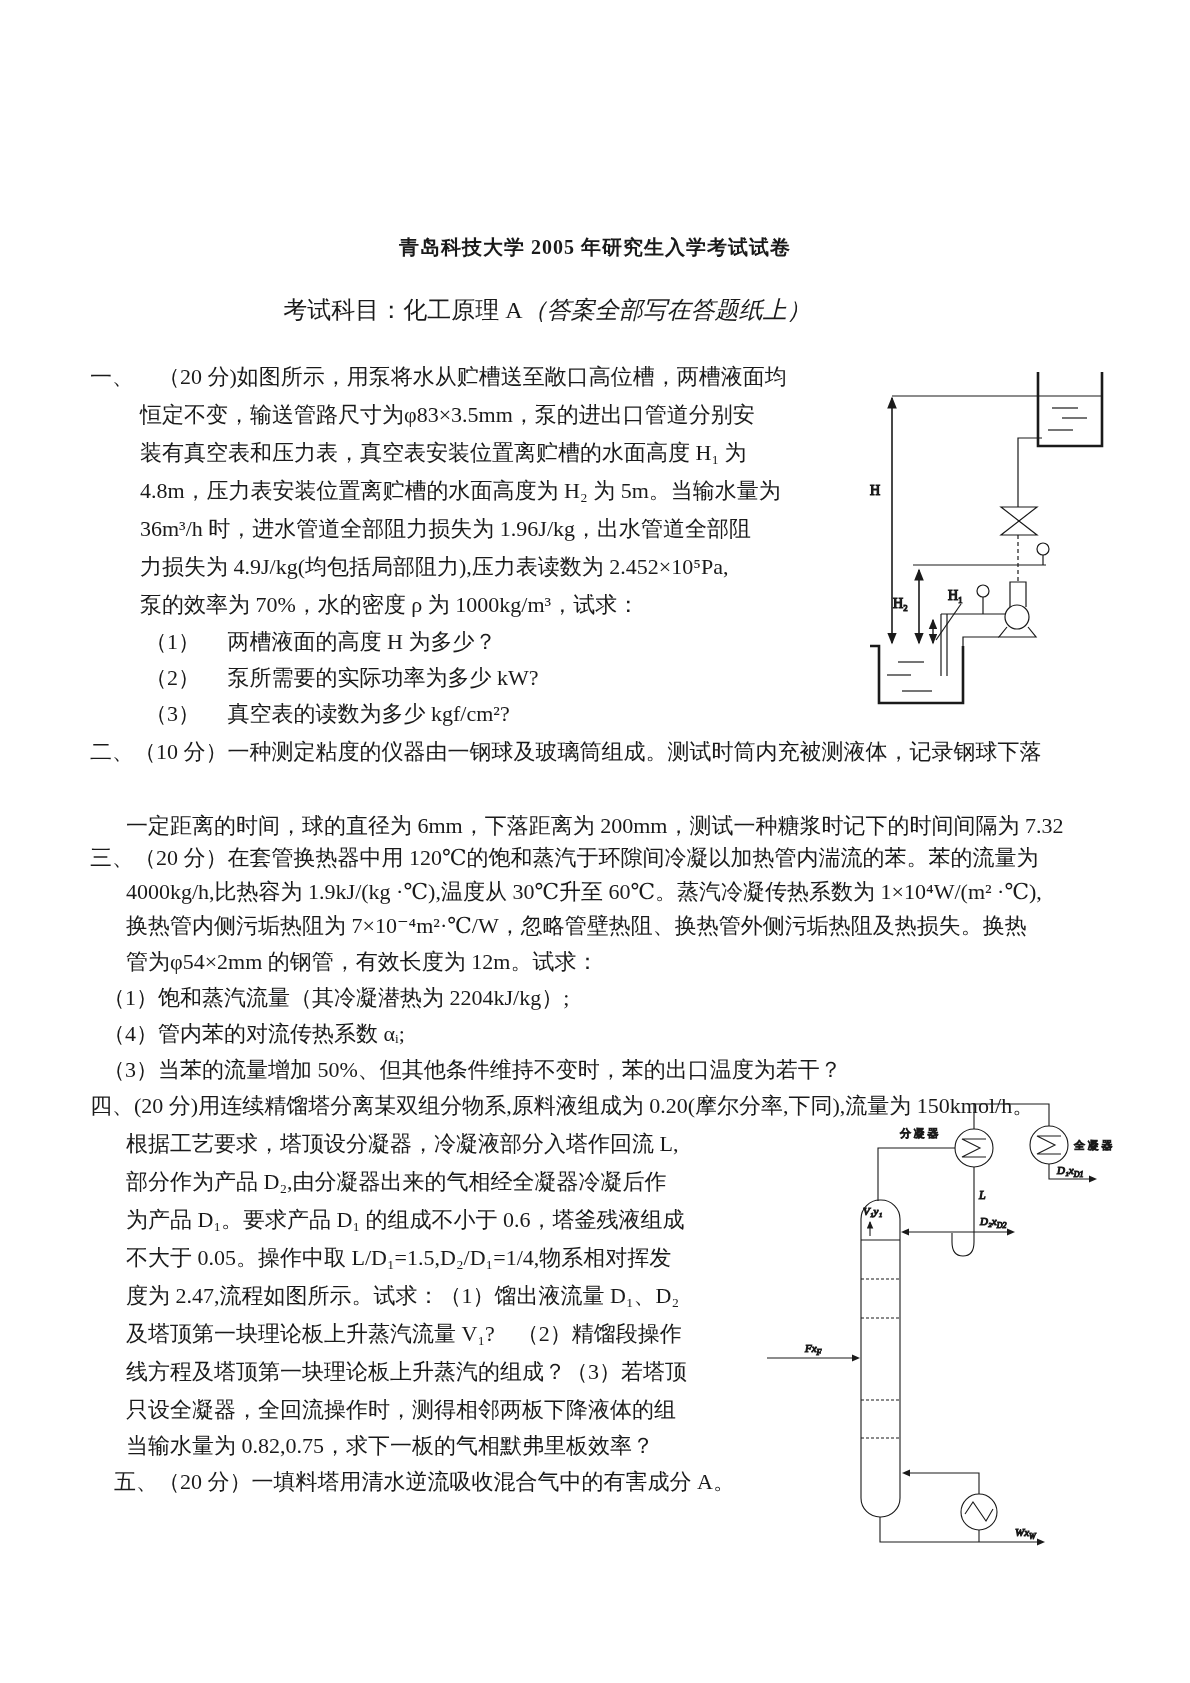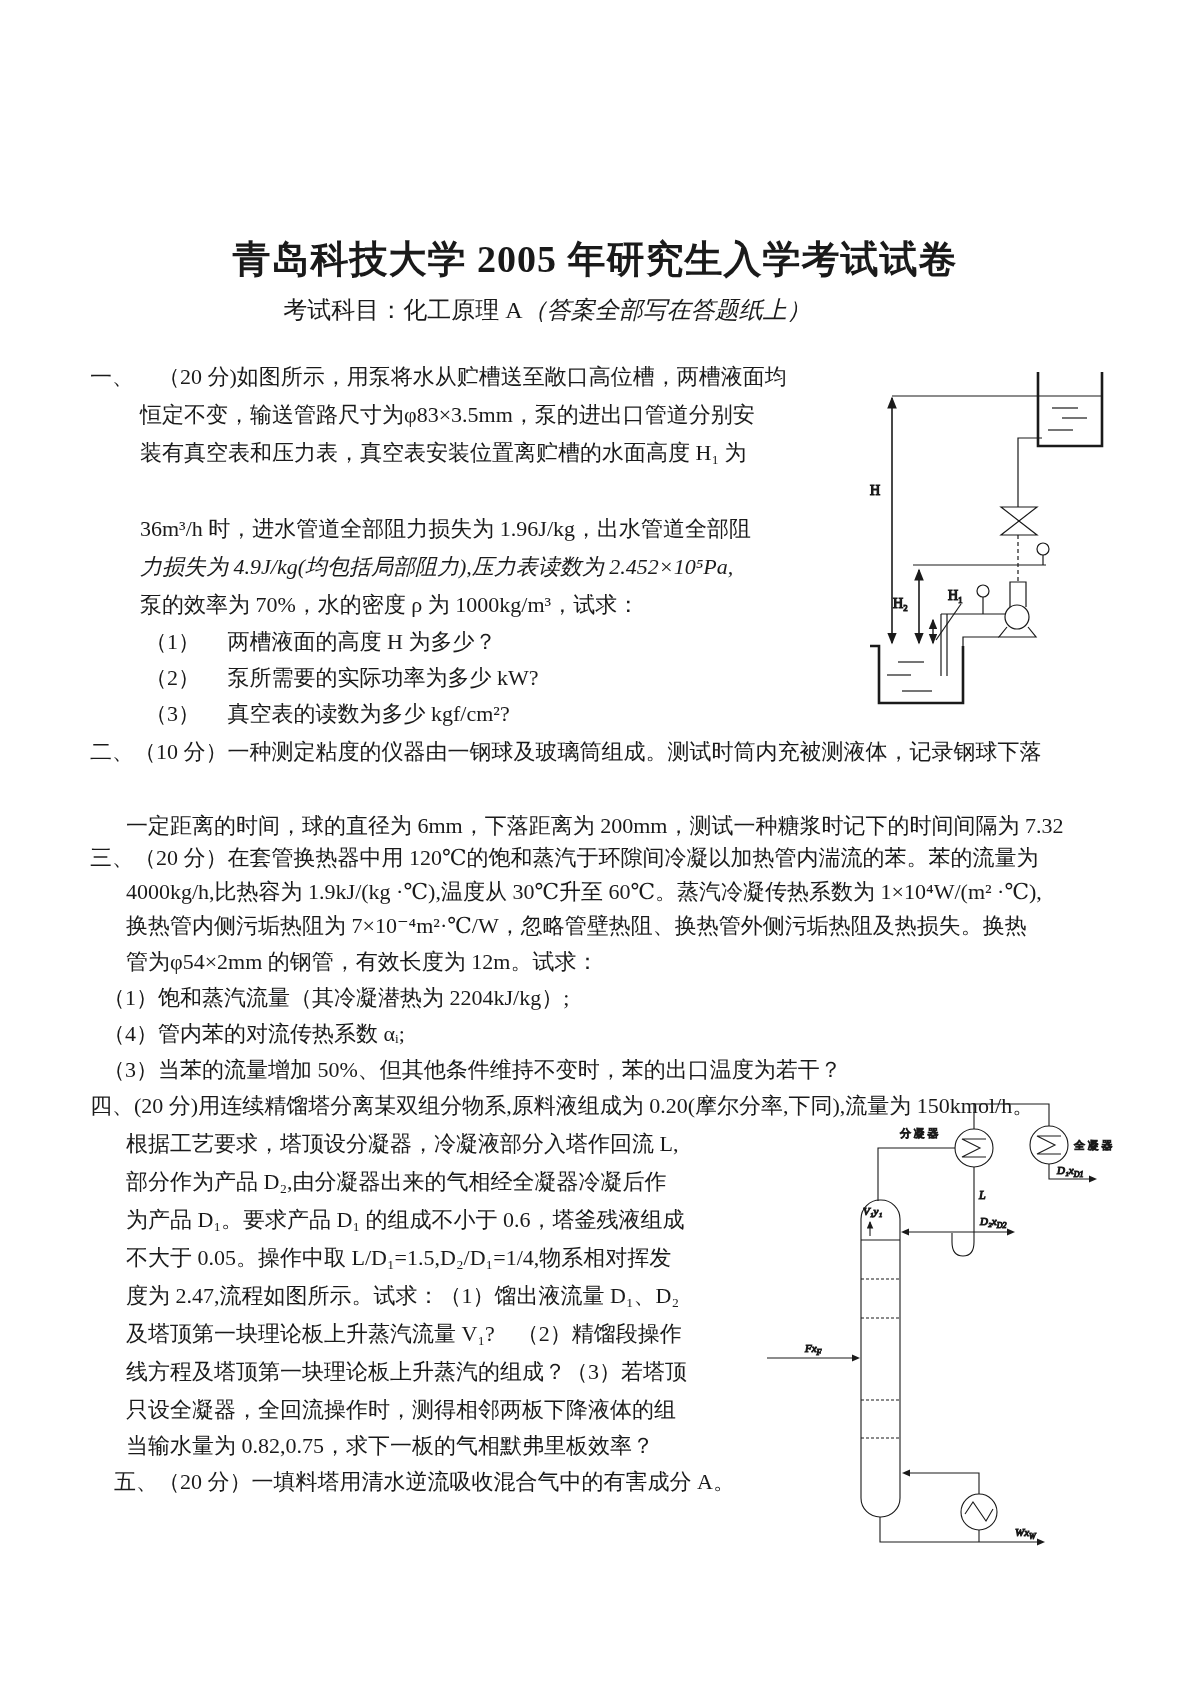--- a/index.html
+++ b/index.html
@@ -1,39 +1,40 @@
 <!DOCTYPE html>
 <html><head>
 <meta charset="utf-8">
 <style>
   html,body{margin:0;padding:0;background:#ffffff;}
   #page{position:relative;width:1190px;height:1683px;background:#ffffff;overflow:hidden;
         font-family:"Liberation Serif","DejaVu Serif",serif;color:#1a1a1a;}
   .line{position:absolute;white-space:pre;font-size:22px;line-height:30px;}
-  .title{position:absolute;left:0;width:1190px;text-align:center;font-size:38px;font-weight:600;letter-spacing:1px;}
+  .title{position:absolute;left:0;width:1190px;text-align:center;font-size:20px;font-weight:600;letter-spacing:1px;}
   .subtitle{position:absolute;left:0;width:1094px;text-align:center;font-size:24px;}
   .subtitle .paren{font-style:italic;}
   svg{position:absolute;overflow:visible;}
   svg text{font-family:"Liberation Serif","DejaVu Serif",serif;fill:#1a1a1a;}
   .mathlbl{font-style:italic;}
 </style>
 </head>
 <body>
 
 <div id="page">
 
   <div class="title" style="top:234px;">青岛科技大学 2005 年研究生入学考试试卷</div>
   <div class="subtitle" style="top:294px;"><span>考试科目：化工原理 A</span><span class="paren">（答案全部写在答题纸上）</span></div>
 
   <div class="line" style="left:90px;top:362px;">一、</div>
   <div class="line" style="left:158px;top:362px;">（20 分)如图所示，用泵将水从贮槽送至敞口高位槽，两槽液面均</div>
   <div class="line" style="left:140px;top:400px;">恒定不变，输送管路尺寸为φ83×3.5mm，泵的进出口管道分别安</div>
   <div class="line" style="left:140px;top:438px;">装有真空表和压力表，真空表安装位置离贮槽的水面高度 H₁ 为</div>
+  <div class="line" style="left:140px;top:476px;">4.8m，压力表安装位置离贮槽的水面高度为 H₂ 为 5m。当输水量为</div>
   <div class="line" style="left:140px;top:514px;">36m³/h 时，进水管道全部阻力损失为 1.96J/kg，出水管道全部阻</div>
-  <div class="line" style="left:140px;top:552px;font-style:italic;">力损失为 4.9J/kg(均包括局部阻力),压力表读数为 2.452×10⁵Pa,</div>
+  <div class="line" style="left:140px;top:552px;">力损失为 4.9J/kg(均包括局部阻力),压力表读数为 2.452×10⁵Pa,</div>
   <div class="line" style="left:140px;top:590px;">泵的效率为 70%，水的密度 ρ 为 1000kg/m³，试求：</div>
   <div class="line" style="left:145px;top:627px;">（1）　 两槽液面的高度 H 为多少？</div>
   <div class="line" style="left:145px;top:663px;">（2）　 泵所需要的实际功率为多少 kW?</div>
   <div class="line" style="left:145px;top:699px;">（3）　 真空表的读数为多少 kgf/cm²?</div>
 
   <div class="line" style="left:90px;top:737px;">二、（10 分）一种测定粘度的仪器由一钢球及玻璃筒组成。测试时筒内充被测液体，记录钢球下落</div>
   <div class="line" style="left:126px;top:773px;margin-top:38px;">一定距离的时间，球的直径为 6mm，下落距离为 200mm，测试一种糖浆时记下的时间间隔为 7.32</div>
 
   <div class="line" style="left:90px;top:843px;">三、（20 分）在套管换热器中用 120℃的饱和蒸汽于环隙间冷凝以加热管内湍流的苯。苯的流量为</div>
   <div class="line" style="left:126px;top:877px;">4000kg/h,比热容为 1.9kJ/(kg ·℃),温度从 30℃升至 60℃。蒸汽冷凝传热系数为 1×10⁴W/(m² ·℃),</div>

